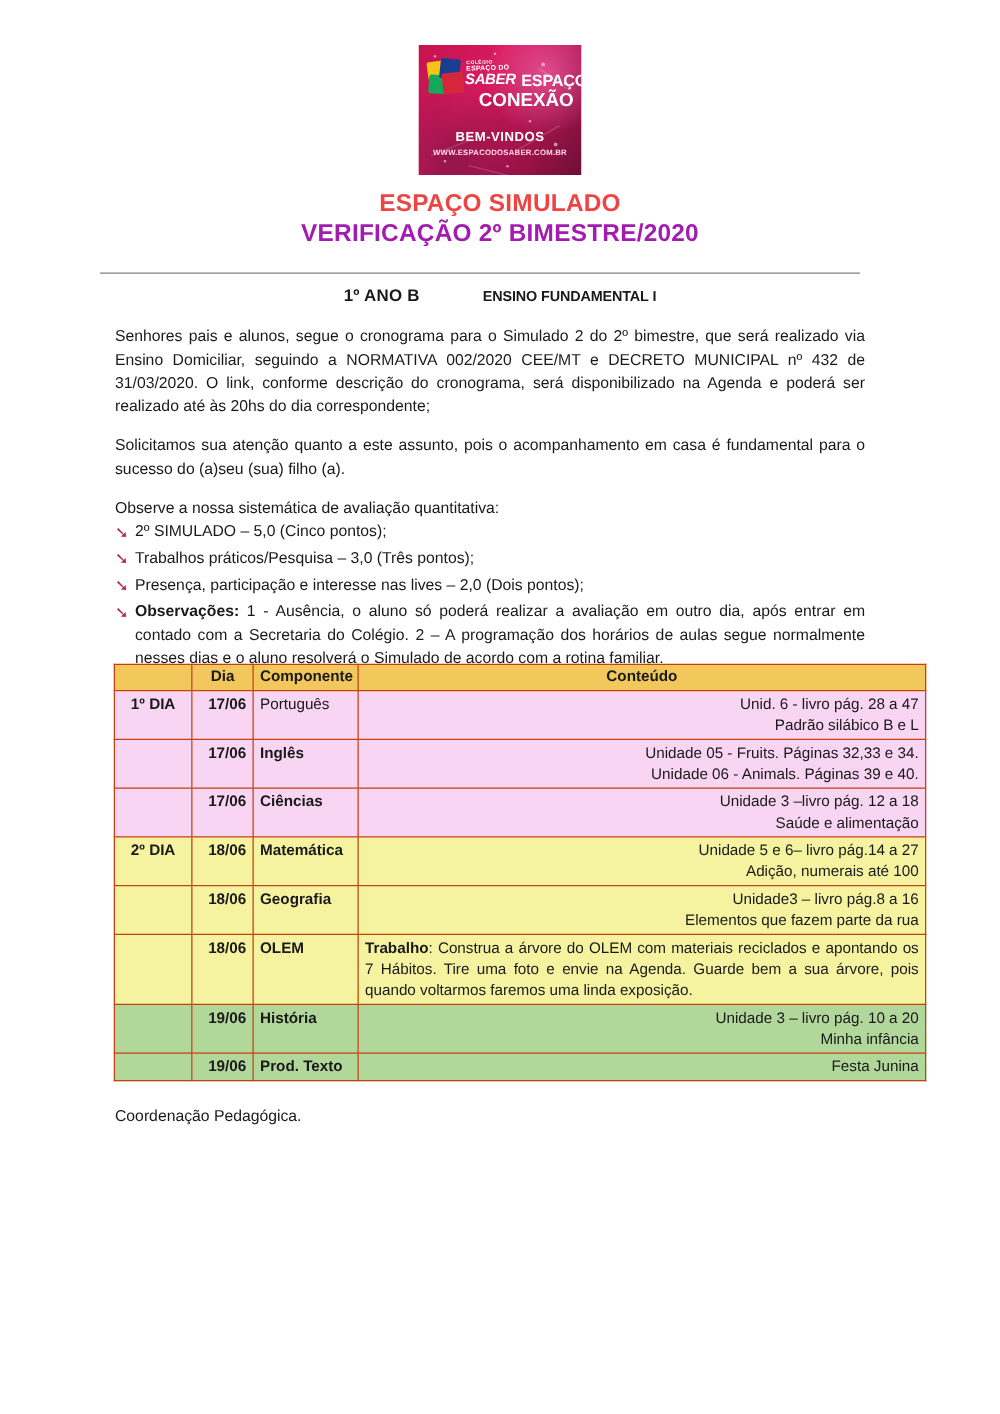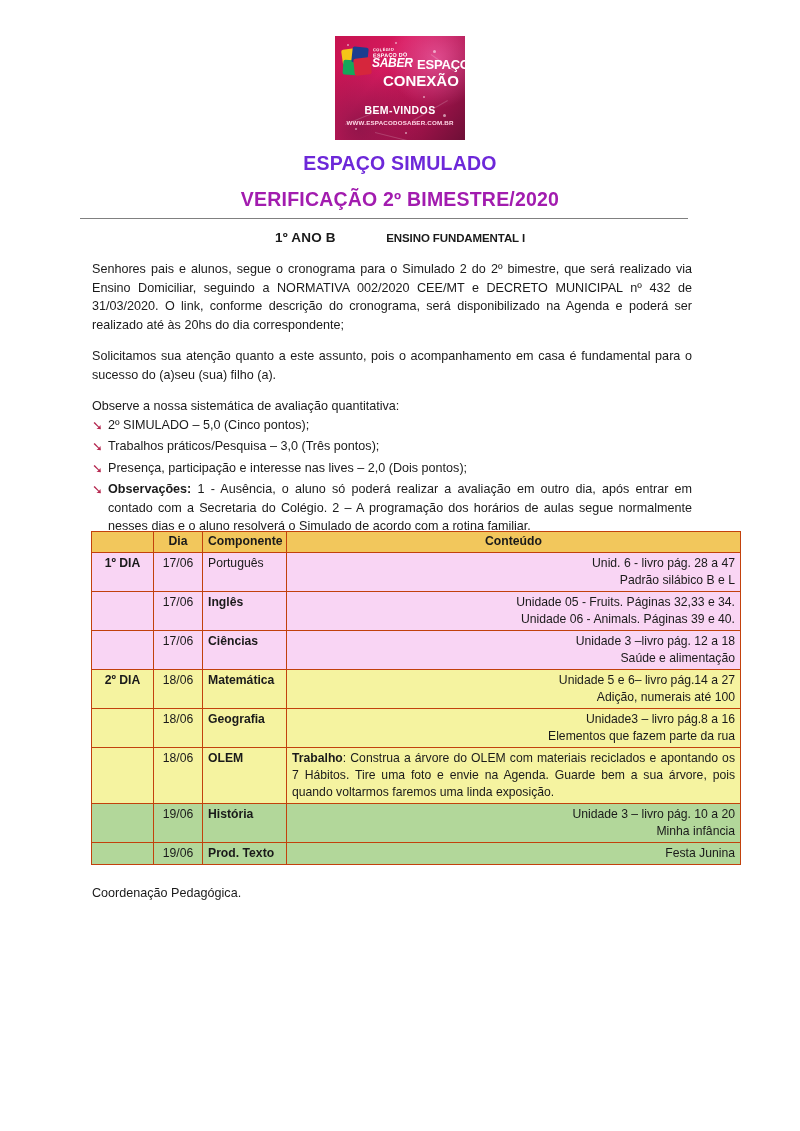--- a/index.html
+++ b/index.html
@@ -151,22 +151,22 @@
   .title-block {
     position: absolute;
     left: 0; right: 0;
     top: 152px;
     text-align: center;
   }
   .title-main {
     font-size: 19.5px;
     font-weight: bold;
     letter-spacing: .2px;
-    color: #6d28d9;
-    margin: 0 0 14px 0;
+    color: #ef4444;
+    margin: 0 0 2px 0;
     line-height: 22px;
   }
   .title-sub {
     font-size: 19.5px;
     font-weight: bold;
     letter-spacing: .2px;
     color: #a21caf;
     margin: 0;
     line-height: 22px;
   }
@@ -265,21 +265,21 @@
     height: 18px;
     padding-top: 1px;
     padding-bottom: 1px;
   }
   .col-dia    { width: 62px; }
   .col-data   { width: 49px; }
   .col-comp   { width: 84px; }
   .col-cont   { width: auto; }
 
   td.c-dia  { text-align: center; font-weight: bold; font-size: 12.2px; }
-  td.c-data { text-align: center; font-weight: normal; }
+  td.c-data { text-align: right; font-weight: bold; }
   td.c-comp { font-weight: bold; }
   td.c-comp.regular { font-weight: normal; }
   td.c-cont { text-align: right; }
   td.c-cont.justify { text-align: justify; }
   td.c-cont b { font-weight: bold; }
 
   tr.pink  td { background: #f9d5f4; }
   tr.yellow td { background: #f5f3a0; }
   tr.green td { background: #b2d79a; }
 

